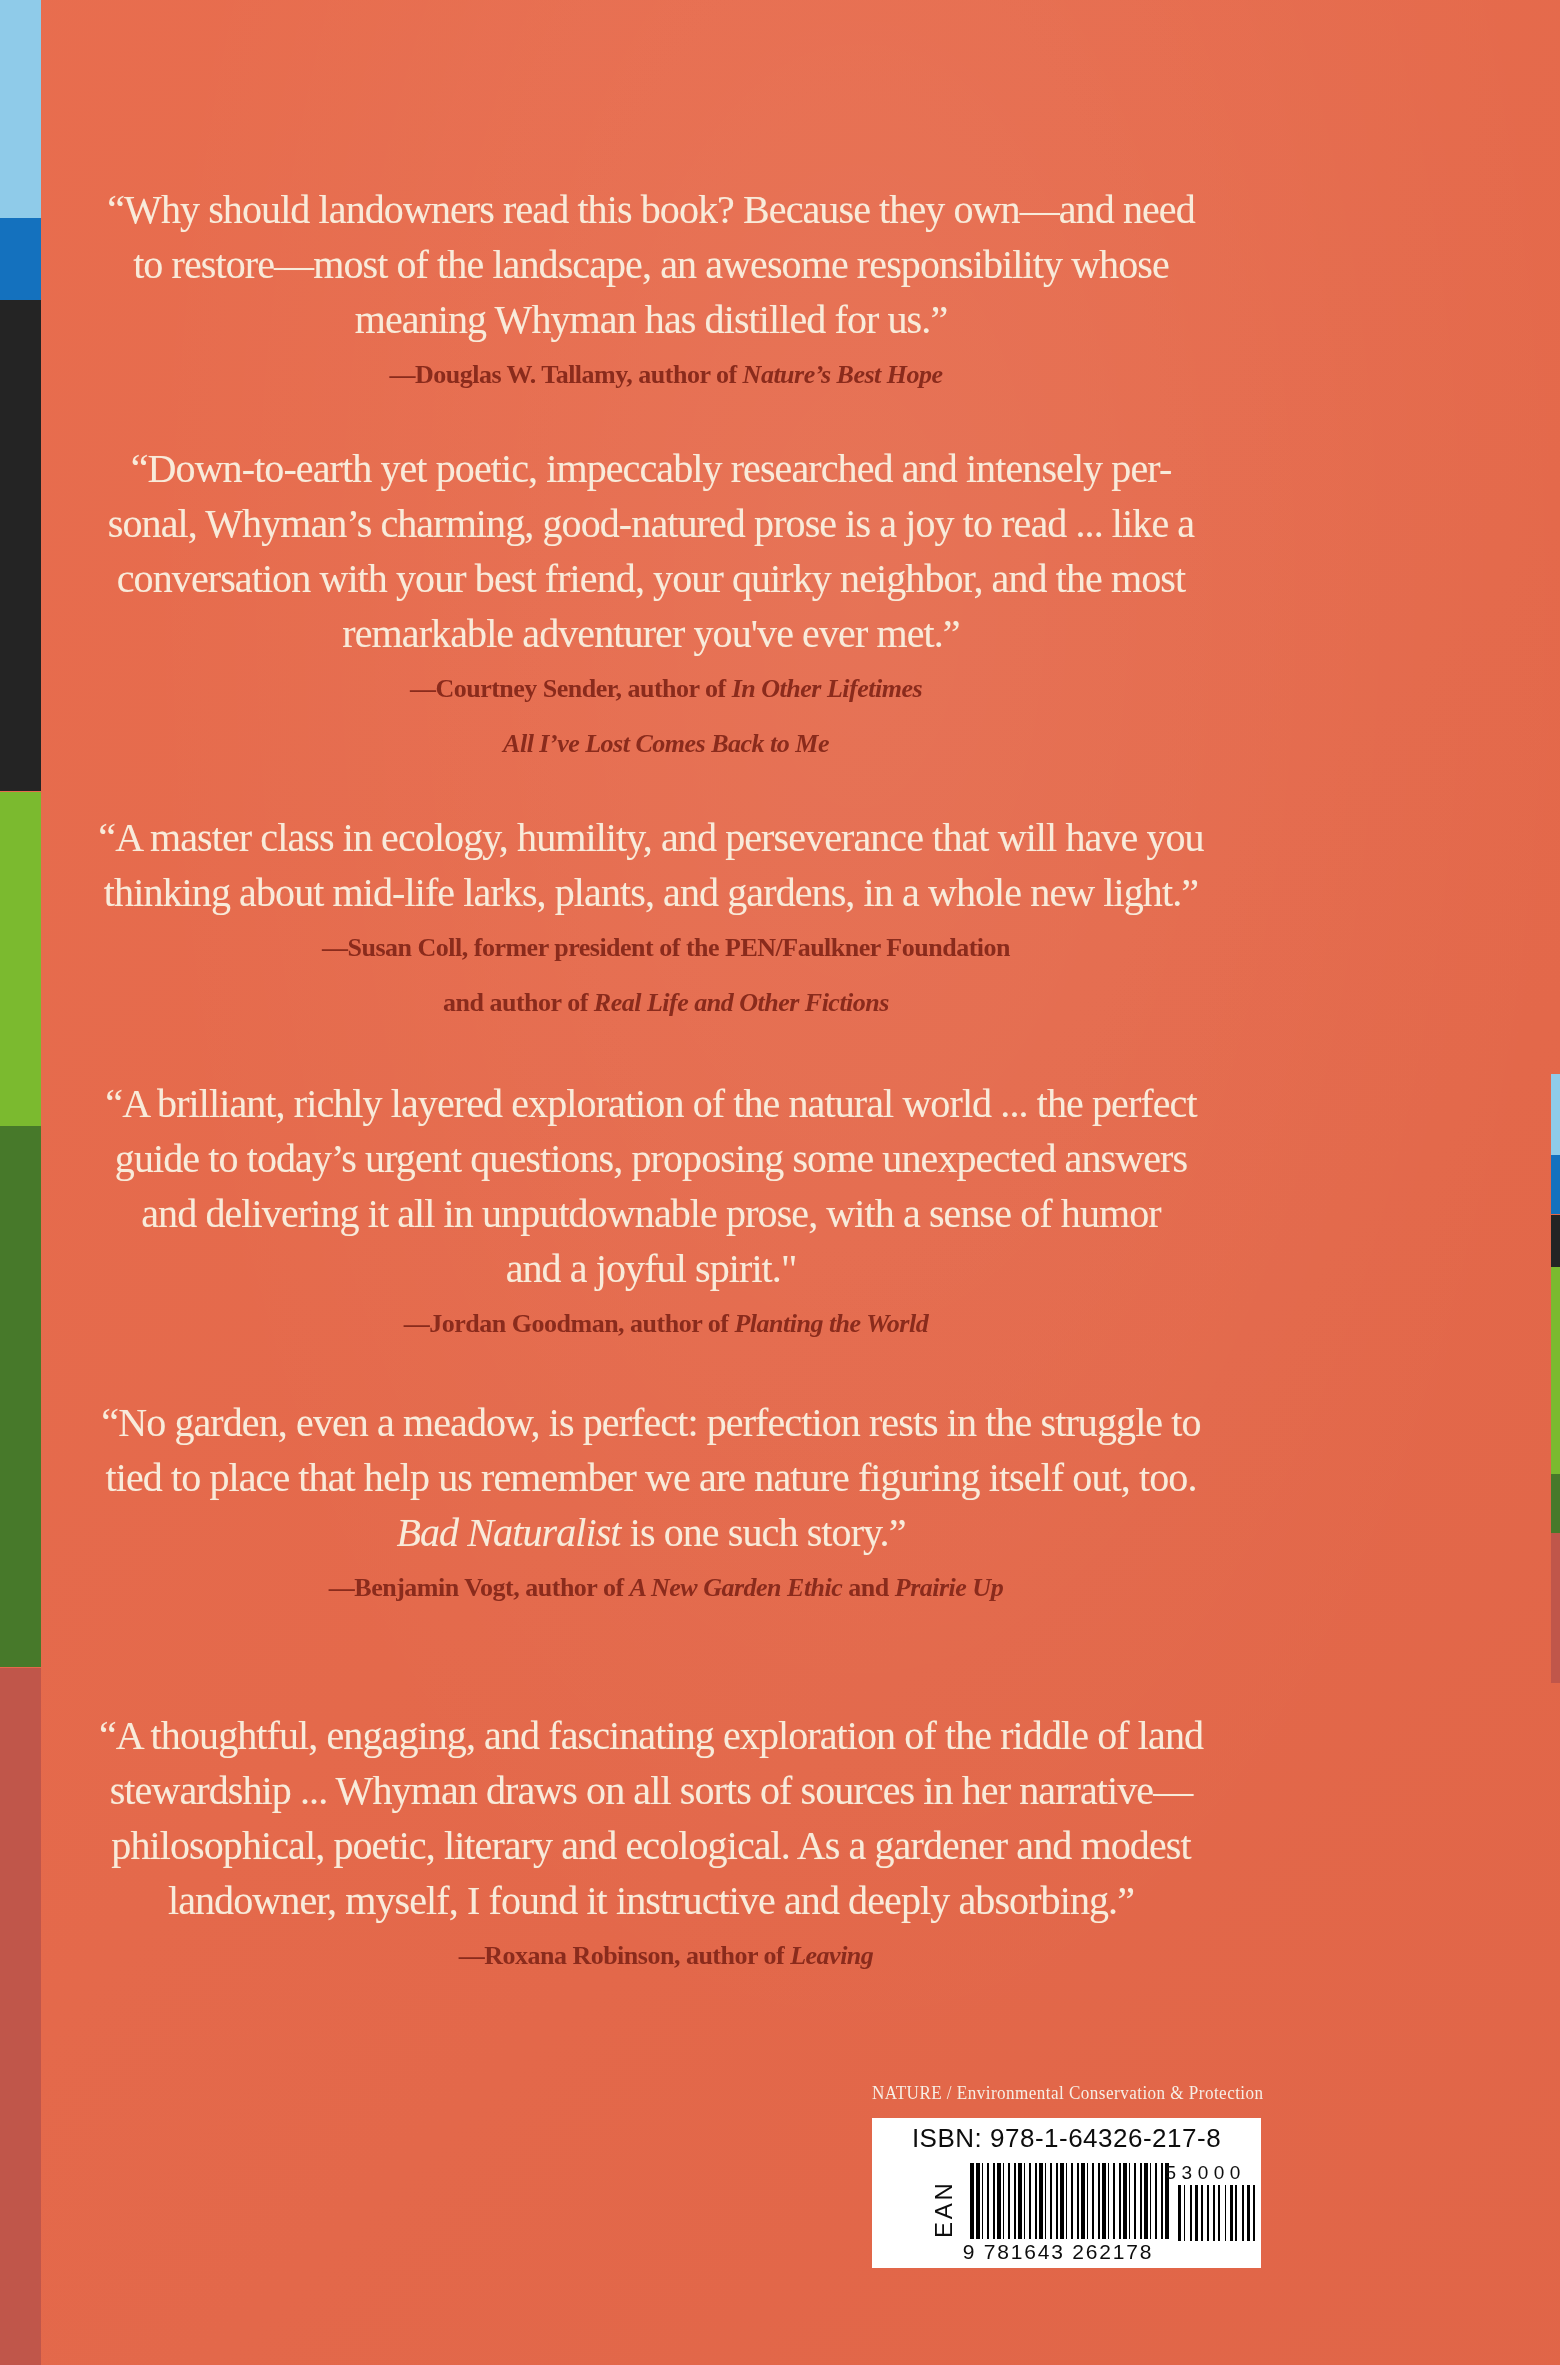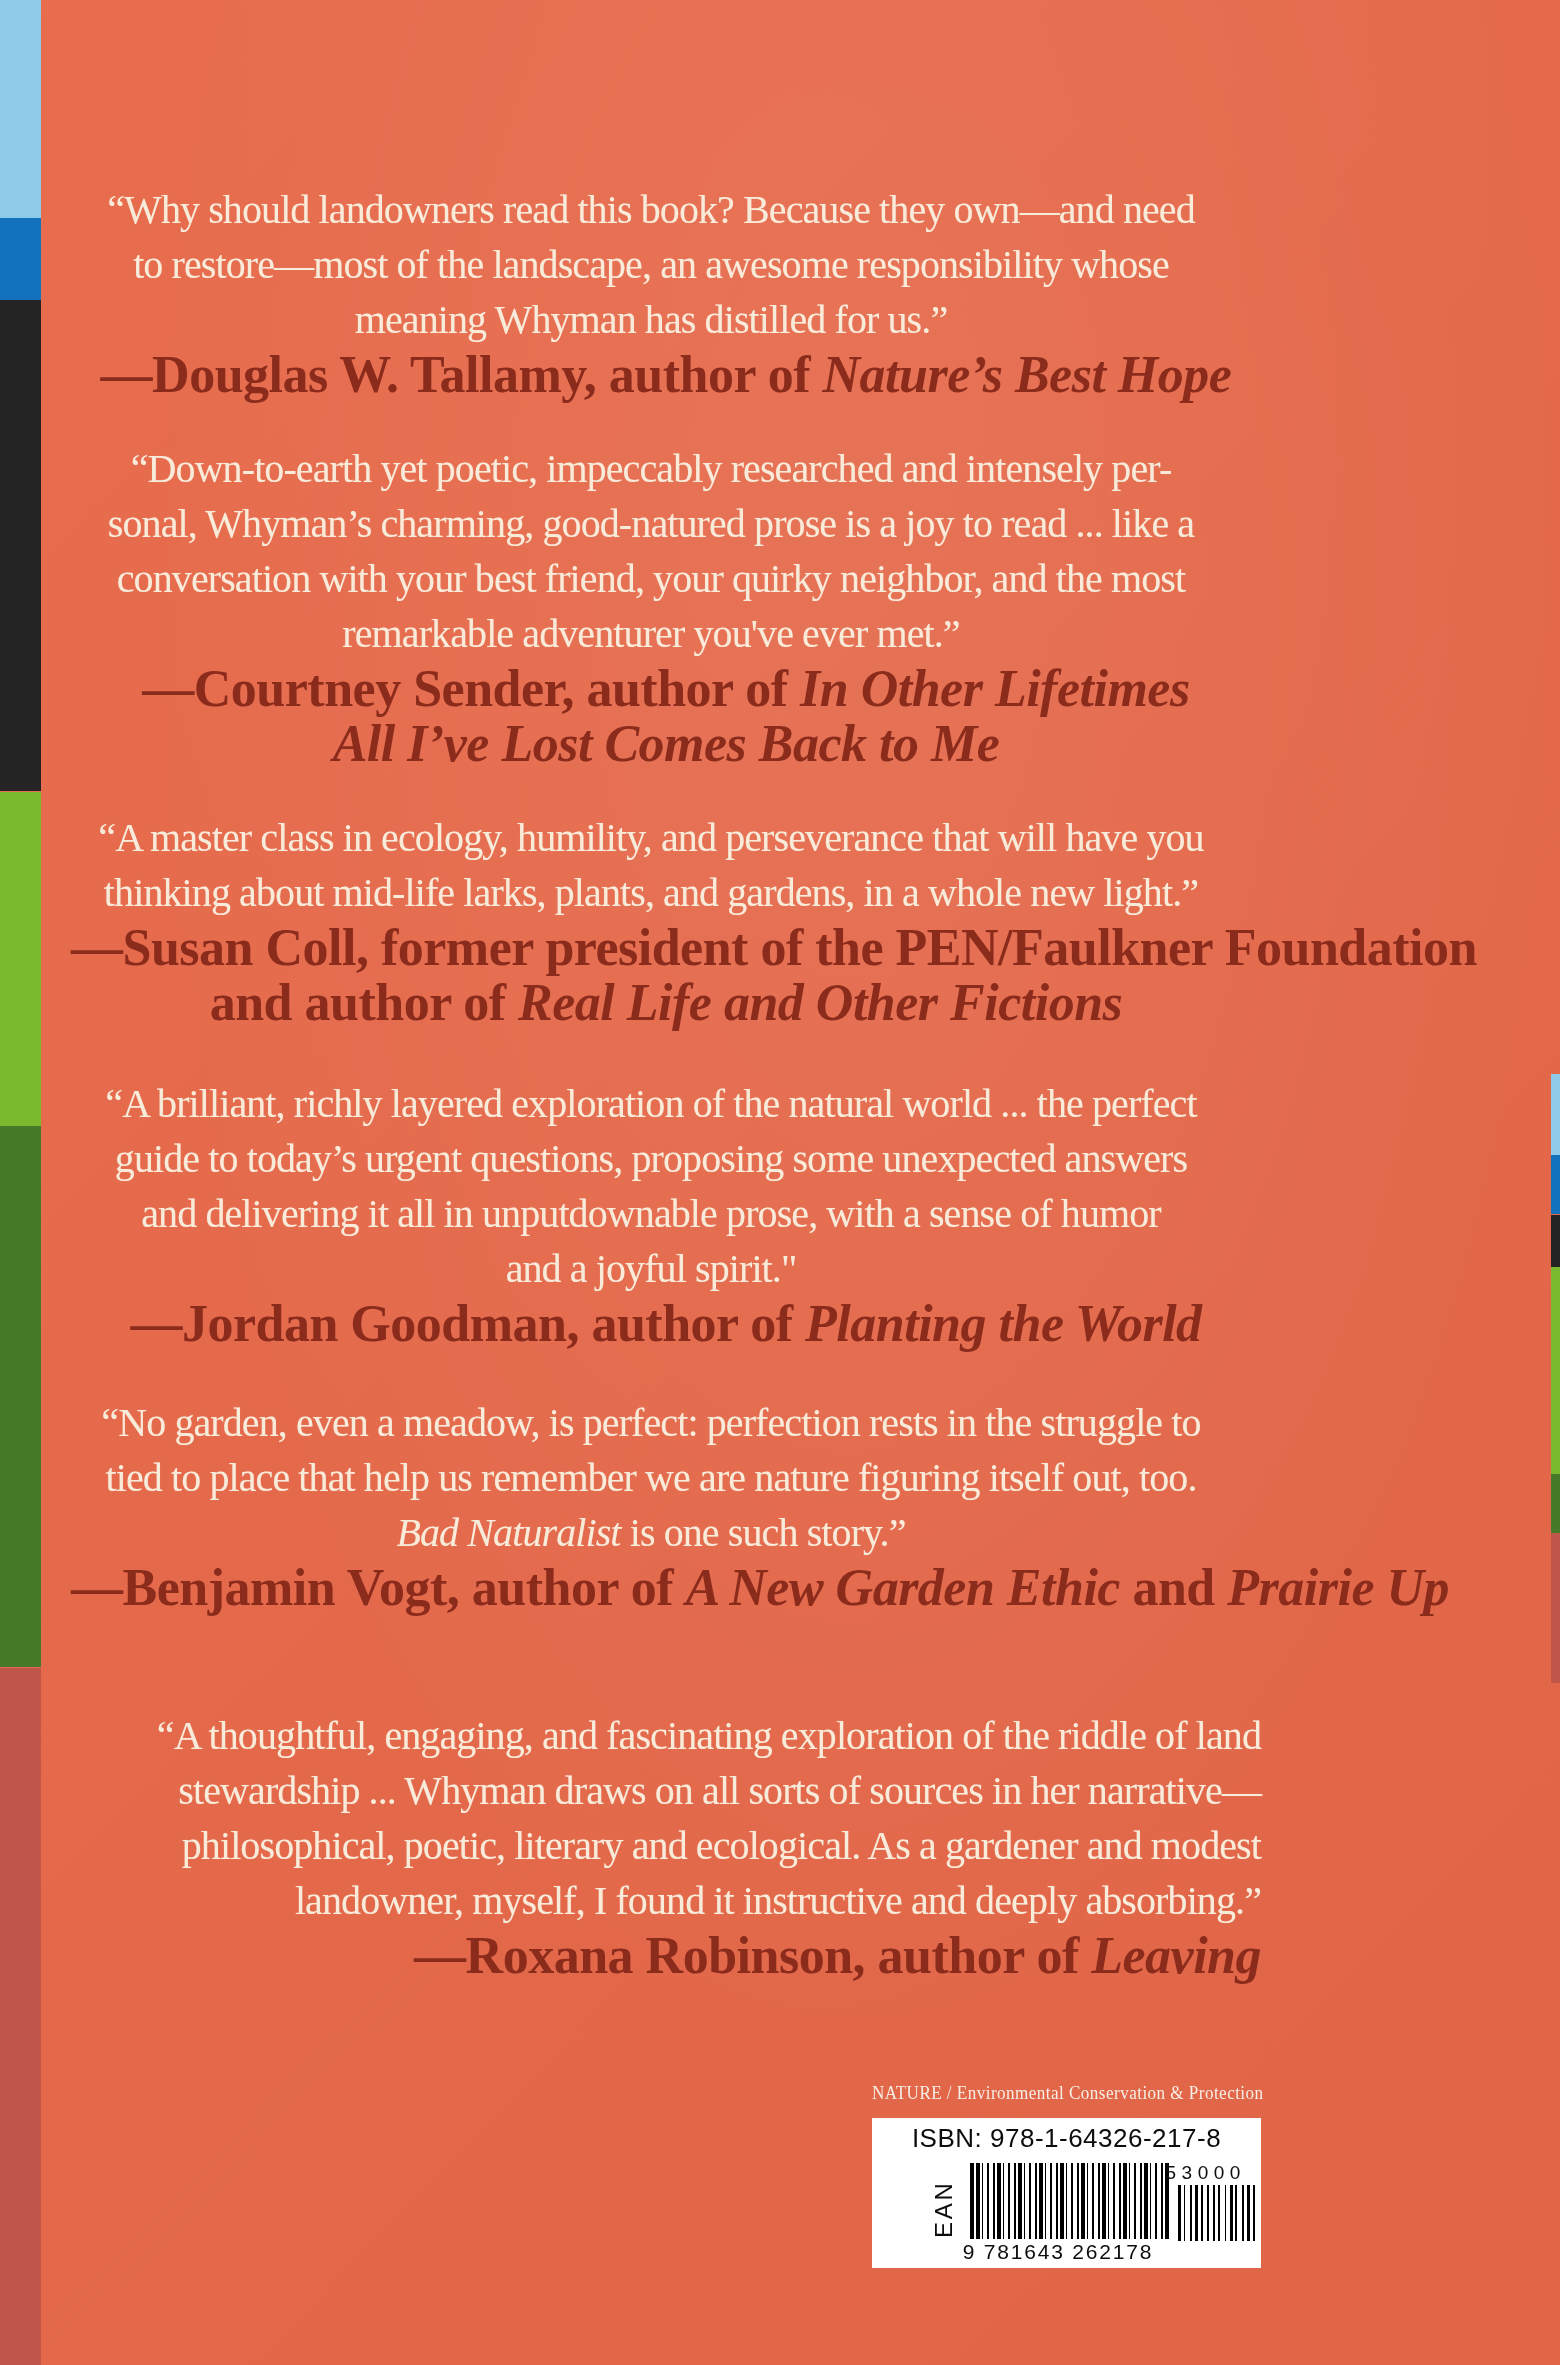--- a/index.html
+++ b/index.html
@@ -19,21 +19,21 @@
   .stripe-seg{position:absolute;left:0;width:100%;}
   
   #quotes{position:absolute;inset:0;}
   .quote{position:absolute;left:41px;width:1220px;text-align:center;}
   .line{height:55px;line-height:55px;white-space:nowrap;}
   .line.body{
     font-size:40px;letter-spacing:-0.9px;color:#F8EBDA;
     text-shadow:0 0 0.9px rgba(255,244,230,0.35);
   }
   .line.attr{
-    font-size:52px;letter-spacing:-0.5px;color:#8A2B1C;font-weight:700;padding-left:30px;
+    font-size:26px;letter-spacing:-0.5px;color:#8A2B1C;font-weight:700;padding-left:30px;
   }
   .line em{font-style:italic;}
   
   .category{
     position:absolute;left:872px;top:2082px;
     font-size:19px;letter-spacing:0.5px;color:#F6EFE6;
     transform:scaleX(0.9);transform-origin:left center;white-space:nowrap;
   }
   .barcode-box{
     position:absolute;left:872px;top:2118px;width:389px;height:150px;
@@ -122,21 +122,21 @@
         <div class="line body"><span>and delivering it all in unputdownable prose, with a sense of humor</span></div>
         <div class="line body"><span>and a joyful spirit."</span></div>
         <div class="line attr"><span>—Jordan Goodman, author of </span><em>Planting the World</em></div>
       </section>
       <section class="quote" style="top: 1395px;">
         <div class="line body"><span>“No garden, even a meadow, is perfect: perfection rests in the struggle to</span></div>
         <div class="line body"><span>tied to place that help us remember we are nature figuring itself out, too.</span></div>
         <div class="line body"><em>Bad Naturalist</em><span> is one such story.”</span></div>
         <div class="line attr"><span>—Benjamin Vogt, author of </span><em>A New Garden Ethic</em><span> and </span><em>Prairie Up</em></div>
       </section>
-      <section class="quote" style="top: 1708px; text-align: right;">
+      <section class="quote" style="top: 1708px;">
         <div class="line body"><span>“A thoughtful, engaging, and fascinating exploration of the riddle of land</span></div>
         <div class="line body"><span>stewardship ... Whyman draws on all sorts of sources in her narrative—</span></div>
         <div class="line body"><span>philosophical, poetic, literary and ecological. As a gardener and modest</span></div>
         <div class="line body"><span>landowner, myself, I found it instructive and deeply absorbing.”</span></div>
         <div class="line attr"><span>—Roxana Robinson, author of </span><em>Leaving</em></div>
       </section>
     </main>
 
   <div class="category">NATURE / Environmental Conservation &amp; Protection</div>
 

